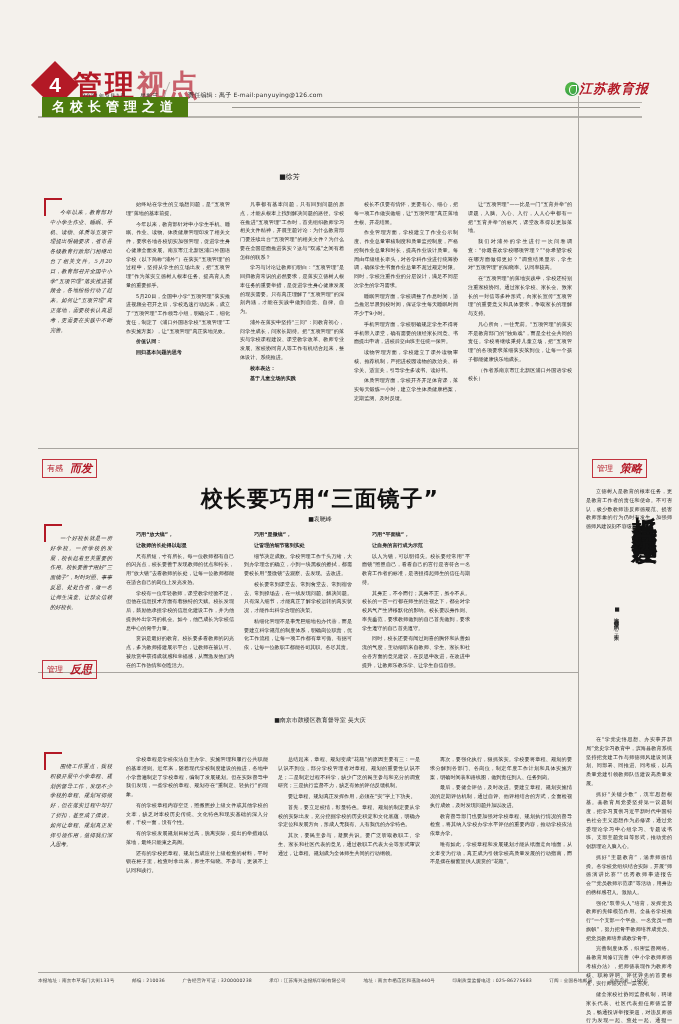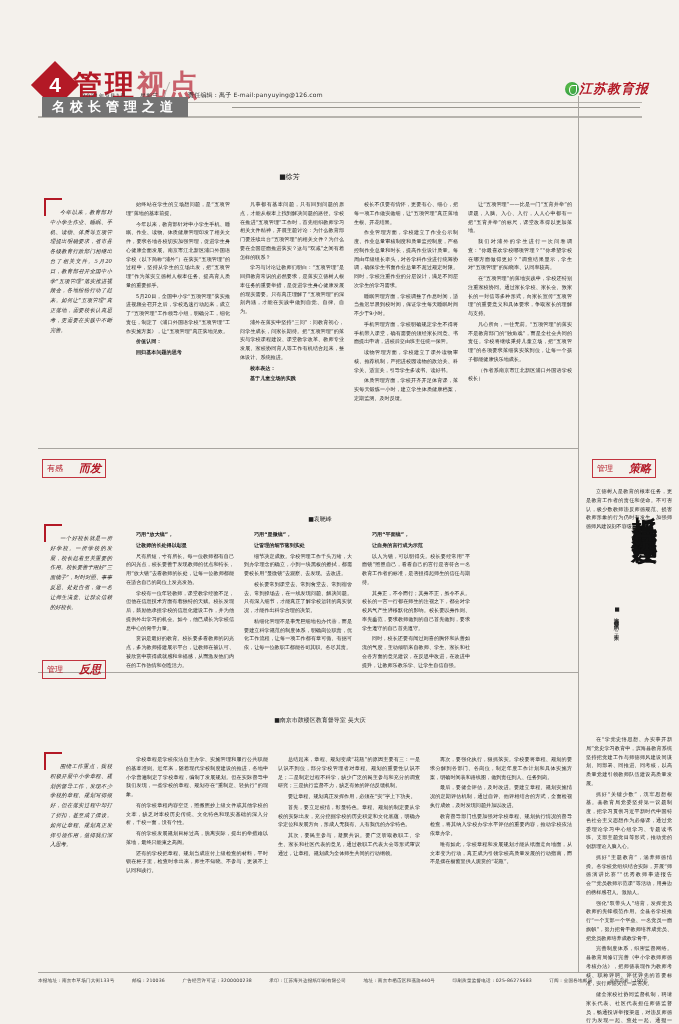--- a/index.html
+++ b/index.html
@@ -66,21 +66,21 @@
     border:1.5px solid #fff;border-radius:50% 0 50% 50%;
   }
   .brand-text{
     font-size:13px;color:#b31926;font-weight:bold;letter-spacing:1px;
     font-family:"DejaVu Sans","Liberation Sans",sans-serif;
   }
   .mast-bottom-rule{position:absolute;left:38px;top:86px;width:604px;height:2px;background:#b6b3ad;}
 
   
   .ribbon{
-    position:absolute;left:42px;top:97px;height:20px;background:#737373;
+    position:absolute;left:42px;top:97px;height:20px;background:#4d7c0f;
     color:#fff;font-size:13px;font-weight:bold;letter-spacing:5px;
     padding:0 10px;display:flex;align-items:center;
     font-family:"DejaVu Sans","Liberation Sans",sans-serif;
   }
   .ribbon-line{position:absolute;left:232px;top:107px;width:408px;height:1px;background:#9a9790;}
 
   
   .headline-main{
     position:absolute;left:0;top:126px;width:679px;text-align:center;
     font-size:29px;font-weight:bold;color:#111;letter-spacing:2px;
@@ -114,21 +114,21 @@
     border-left:2px solid #b31926;border-top:2px solid #b31926;
   }
 
   
   .hr{position:absolute;background:#a8a5a0;height:1px;}
   .vr{position:absolute;background:#a8a5a0;width:1px;}
 
   
   .tag{
     position:absolute;border:1px solid #c2343f;height:17px;
-    padding:0 4px;display:flex;align-items:center;gap:16px;background:transparent;
+    padding:0 4px;display:flex;align-items:center;gap:7px;background:transparent;
   }
   .tag .t1{font-size:8px;color:#b31926;font-family:"DejaVu Sans","Liberation Sans",sans-serif;}
   .tag .t2{font-size:11px;color:#b31926;font-weight:bold;font-style:italic;
     font-family:"DejaVu Serif","Liberation Serif",serif;}
 
   .headline-2{
     position:absolute;left:120px;top:484px;width:400px;text-align:center;
     font-size:22px;font-weight:bold;color:#111;letter-spacing:1px;
     font-family:"DejaVu Sans","Liberation Sans",sans-serif;
   }
@@ -237,20 +237,21 @@
     <p>（作者系南京市江北新区浦口外国语学校校长）</p>
   </div>
 
   <div class="hr" style="left:38px;top:448px;width:540px;"></div>
   <div class="vr" style="left:578px;top:96px;height:876px;"></div>
 
   <div class="tag" style="left:42px;top:459px;">
     <span class="t1">有感</span>
     <span class="t2">而发</span>
   </div>
+  <div class="headline-2">校长要巧用“三面镜子”</div>
   <div class="byline-2">■袁晓峰</div>
 
   <div class="corner" style="left:44px;top:524px;"></div>
   <div class="callout" style="left:50px;top:534px;width:62px;">
     <p>一个好校长就是一所好学校。一所学校的发展，校长起着至关重要的作用。校长要善于用好“三面镜子”，时时对照、事事反思、处处自省，做一名让师生满意、让群众信赖的好校长。</p>
   </div>
 
   <div class="col" style="left:126px;top:530px;width:108px;">
     <p class="sub-ind">巧用“放大镜”，</p>
     <p class="sub-ind">让教师的长处得以彰显</p>

